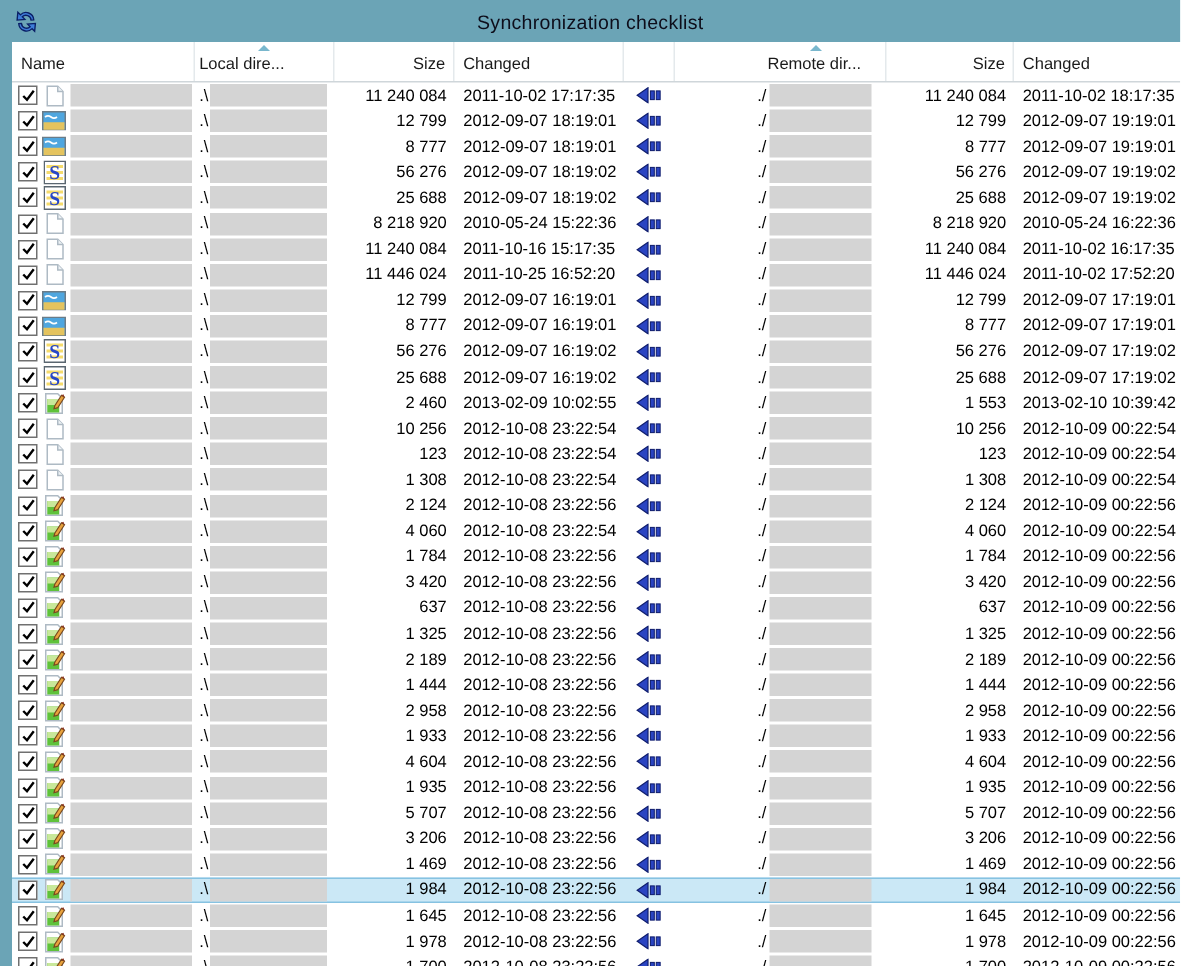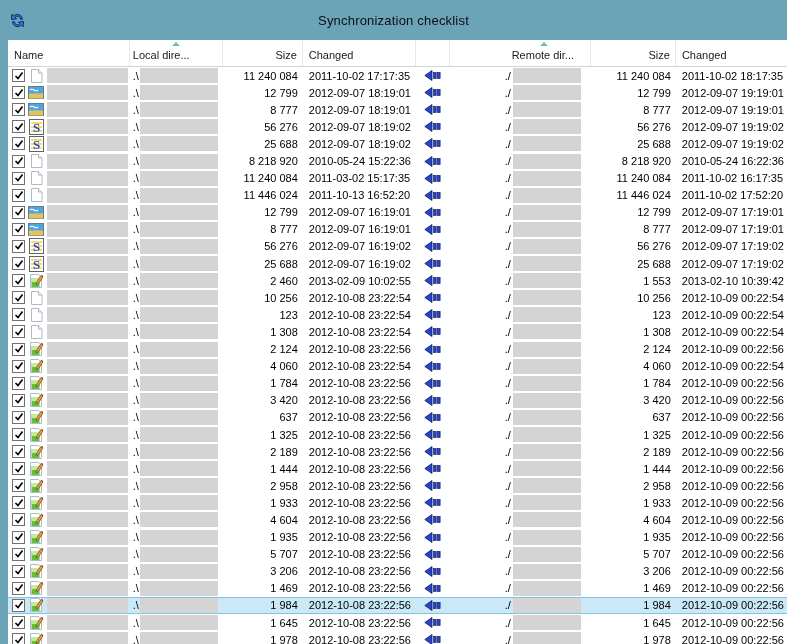--- a/index.html
+++ b/index.html
@@ -3,21 +3,21 @@
 <meta charset="utf-8">
 <style>
   * { margin:0; padding:0; box-sizing:border-box; }
   html,body { width:787px; height:644px; overflow:hidden; }
   body { font-family:"Liberation Sans", sans-serif; background:#fff; }
 
   .window { position:relative; width:787px; height:644px; overflow:hidden; background:#fff; }
 
   
   .titlebar {
-    height:40px; background:var(--chrome,#6BA4B6);
+    height:28px; background:var(--chrome,#6BA4B6);
     display:flex; align-items:center; position:relative;
   }
   .titlebar .app-icon { width:17px; height:17px; margin-left:9px; flex:0 0 auto; }
   .titlebar .title {
     position:absolute; left:0; right:0; text-align:center;
     font-size:13px; color:#0d0d1a; letter-spacing:.2px;
   }
 
   .body { display:flex; height:616px; }
   .left-border { width:8px; background:var(--chrome,#6BA4B6); flex:0 0 auto; }
@@ -354,21 +354,21 @@
                   <path d="M9.5 1.5 v3.5 h3.5" fill="#EDF2F5" stroke="#AEBAC4"></path>
                 </svg>
               </span>
               <span class="redact r-name"></span>
             </div>
             <div class="cell c-ldir">
               <span class="prefix">.\</span>
               <span class="redact r-ldir"></span>
             </div>
             <div class="cell c-size num">11 240 084</div>
-            <div class="cell c-chg">2011-03-02 15:17:35</div>
+            <div class="cell c-chg">2011-10-16 15:17:35</div>
             <div class="cell c-arrow">
               <svg class="arrow-ic" viewBox="0 0 17 11">
                 <polygon points="8,0.5 0.8,5.5 8,10.5" fill="#2A44C2" stroke="#101E6E" stroke-width="0.8"></polygon>
                 <rect x="9.6" y="2.6" width="2.6" height="5.8" fill="#2A44C2" stroke="#101E6E" stroke-width="0.7"></rect>
                 <rect x="13.5" y="2.6" width="2.6" height="5.8" fill="#2A44C2" stroke="#101E6E" stroke-width="0.7"></rect>
               </svg>
             </div>
             <div class="cell c-rdir">
               <span class="prefix">./</span>
               <span class="redact r-rdir"></span>
@@ -389,21 +389,21 @@
                   <path d="M9.5 1.5 v3.5 h3.5" fill="#EDF2F5" stroke="#AEBAC4"></path>
                 </svg>
               </span>
               <span class="redact r-name"></span>
             </div>
             <div class="cell c-ldir">
               <span class="prefix">.\</span>
               <span class="redact r-ldir"></span>
             </div>
             <div class="cell c-size num">11 446 024</div>
-            <div class="cell c-chg">2011-10-13 16:52:20</div>
+            <div class="cell c-chg">2011-10-25 16:52:20</div>
             <div class="cell c-arrow">
               <svg class="arrow-ic" viewBox="0 0 17 11">
                 <polygon points="8,0.5 0.8,5.5 8,10.5" fill="#2A44C2" stroke="#101E6E" stroke-width="0.8"></polygon>
                 <rect x="9.6" y="2.6" width="2.6" height="5.8" fill="#2A44C2" stroke="#101E6E" stroke-width="0.7"></rect>
                 <rect x="13.5" y="2.6" width="2.6" height="5.8" fill="#2A44C2" stroke="#101E6E" stroke-width="0.7"></rect>
               </svg>
             </div>
             <div class="cell c-rdir">
               <span class="prefix">./</span>
               <span class="redact r-rdir"></span>

